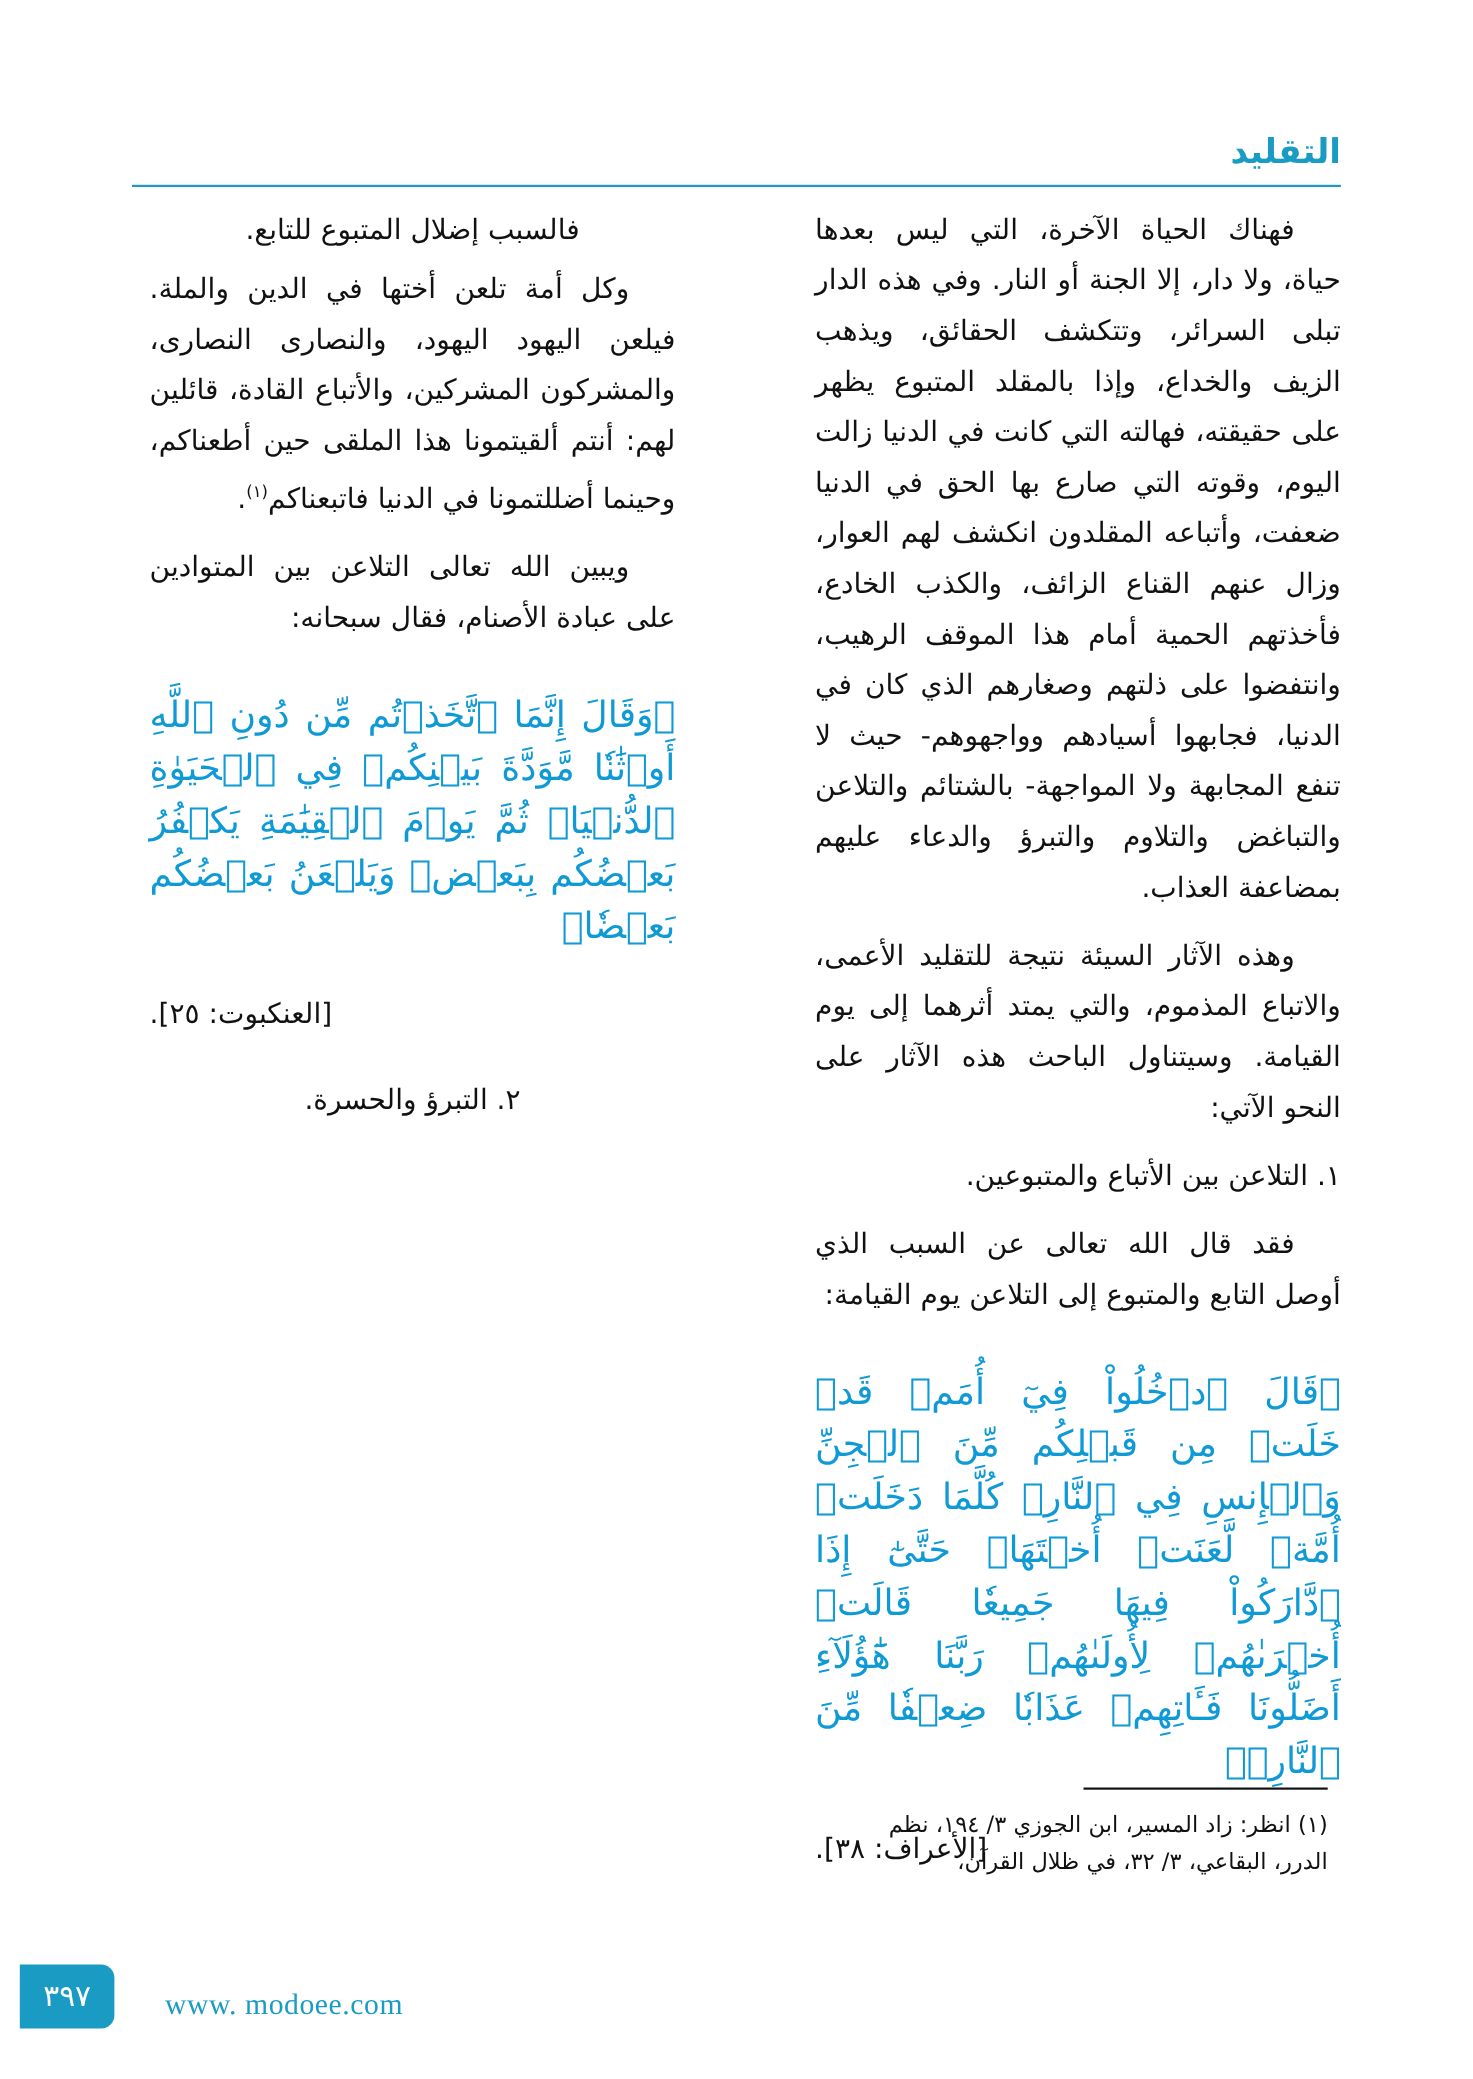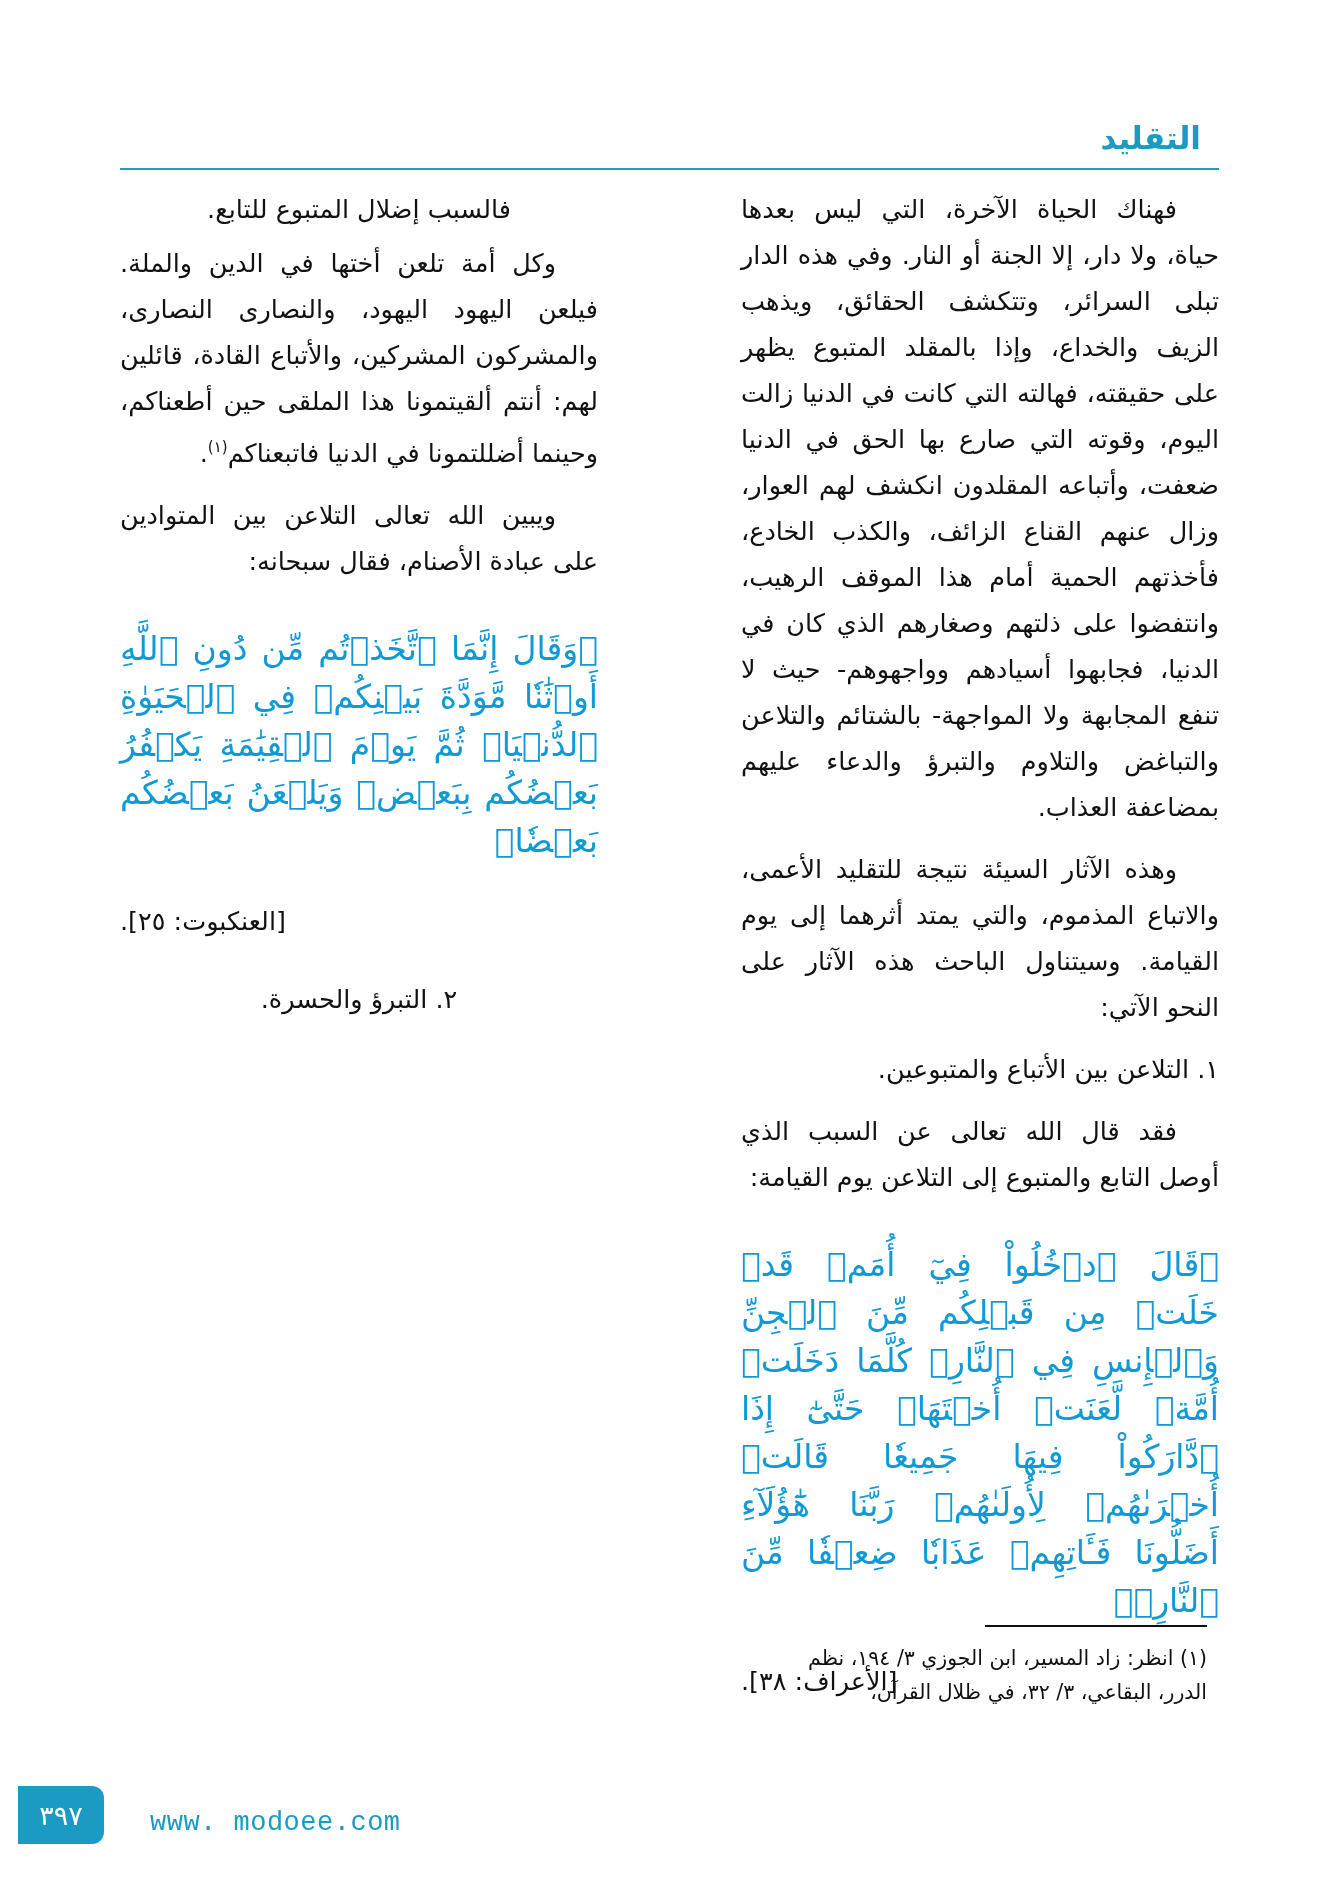--- a/index.html
+++ b/index.html
@@ -24,21 +24,21 @@
   
   .header {
     position: absolute;
     top: 118px;
     right: 120px;
     left: 120px;
     height: 54px;
   }
   .header-title {
     position: absolute;
-    right: 18px;
+    right: 0;
     top: 0;
     font-size: 31px;
     font-weight: bold;
     color: #1a9bc4;
     letter-spacing: 0;
     line-height: 40px;
   }
   .header-rule {
     position: absolute;
     right: 0;
@@ -55,21 +55,21 @@
     right: 120px;
     left: 120px;
     height: 1430px;
   }
   .col {
     position: absolute;
     top: 0;
     width: 478px;
   }
   .col-right { right: 0; }
-  .col-left  { left: 0; }
+  .col-left  { left: 16px; }
 
   p.body {
     margin: 0 0 0 0;
     font-size: 25.5px;
     line-height: 46px;
     text-align: justify;
     text-align-last: right;
     font-family: "DejaVu Sans", sans-serif;
     color: #111111;
   }
@@ -143,21 +143,21 @@
     align-items: center;
     justify-content: center;
     letter-spacing: 1px;
   }
   .site-url {
     position: absolute;
     left: 150px;
     bottom: 52px;
     color: #1a9bc4;
     font-size: 27px;
-    font-family: Liberation Mono, monospace;
+    font-family: Liberation Serif, serif;
     direction: ltr;
     letter-spacing: 0.5px;
   }
 </style>
 </head>
 <body>
 
 <div class="page">
 
   <div class="header">

